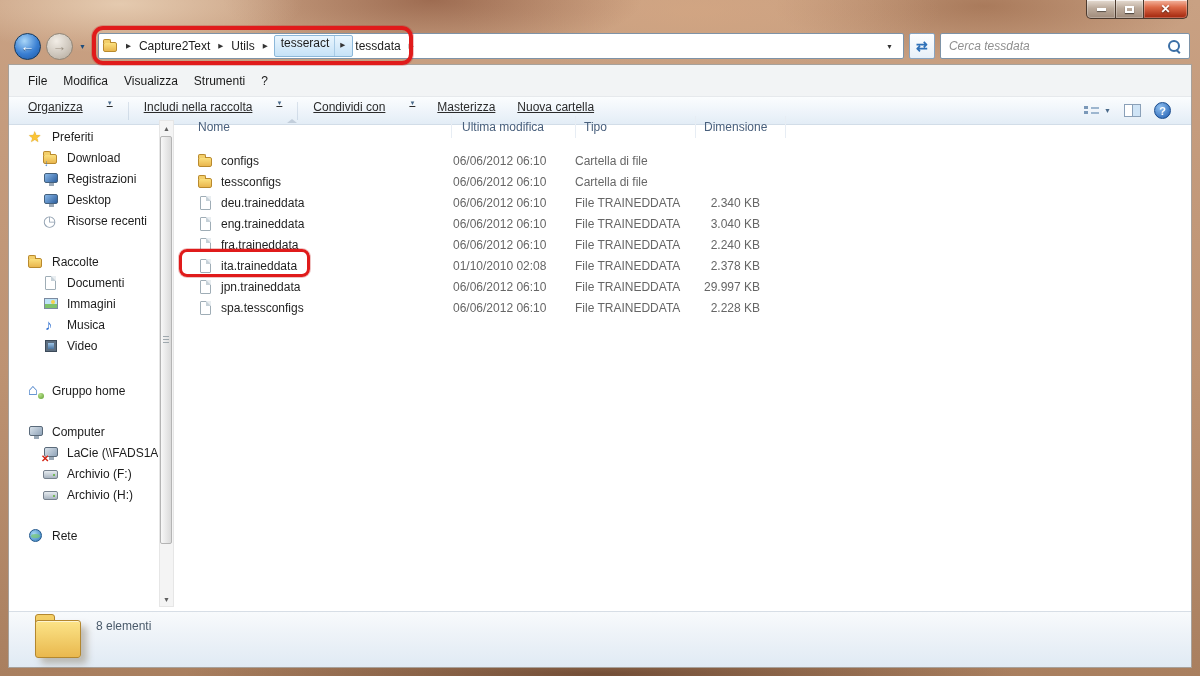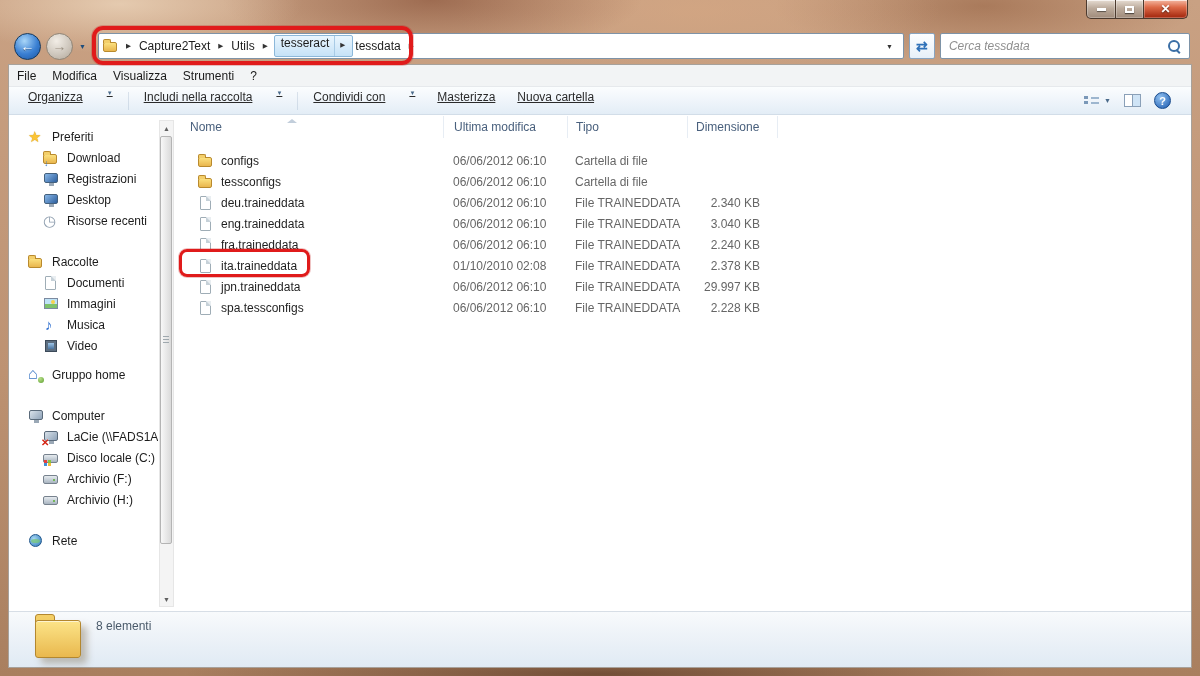--- a/index.html
+++ b/index.html
@@ -40,42 +40,42 @@
   .addr-dd{margin-left:auto;font-size:7px;color:#333;padding-right:6px;}
   .refreshbtn{width:26px;height:26px;border:1px solid #88a4c0;border-radius:2px;background:linear-gradient(180deg,#fdfeff,#e7f0f8);
               display:flex;align-items:center;justify-content:center;color:#2f71b8;font-size:14px;font-weight:bold;flex:0 0 auto;}
   .searchbox{width:250px;height:26px;background:#fff;border:1px solid #7e93a7;border-radius:2px;display:flex;align-items:center;padding:8px 8px;flex:0 0 auto;}
   .search-ph{flex:1;font-style:italic;color:#8f8f8f;}
   .mag{position:relative;width:14px;height:14px;flex:0 0 auto;}
   .mag::before{content:"";position:absolute;left:1px;top:1px;width:8px;height:8px;border:2px solid #3a6ea5;border-radius:50%;}
   .mag::after{content:"";position:absolute;left:10px;top:10px;width:5px;height:2px;background:#3a6ea5;transform:rotate(45deg);transform-origin:0 0;}
   
   .panel{position:absolute;left:8px;top:64px;width:1184px;height:604px;background:#fff;border:1px solid rgba(60,46,34,.45);}
-  .menubar{height:22px;background:#f2f4f5;border-bottom:1px solid #e6e9ec;display:flex;align-items:center;}
+  .menubar{height:32px;background:#f2f4f5;border-bottom:1px solid #e6e9ec;display:flex;align-items:center;padding-left:11px;}
   .menuitem{padding:0 8px;color:#1a1a1a;}
   .toolbar{height:28px;background:linear-gradient(180deg,#fbfdfe,#eef4fa 55%,#e3edf6);border-bottom:1px solid #d2dde8;display:flex;align-items:center;padding:0 8px;}
   .tbtn{display:flex;align-items:flex-start;gap:24px;padding:0 11px;height:22px;color:#2b2b2b;white-space:nowrap;text-decoration:underline;}
   .tbtn .dd{font-size:6px;color:#4a6a8a;}
   .tsep{width:1px;height:18px;background:rgba(130,155,185,.25);margin:0 4px;}
   .tright{margin-left:auto;display:flex;align-items:center;gap:13px;padding-right:12px;}
   .ic-viewlist{position:relative;width:15px;height:12px;}
   .ic-viewlist::before{content:"";position:absolute;left:0;top:1px;width:4px;height:10px;
      background:repeating-linear-gradient(180deg,#7a98b8 0 3px,transparent 3px 5px);}
   .ic-viewlist::after{content:"";position:absolute;left:7px;top:2px;width:8px;height:9px;
      background:repeating-linear-gradient(180deg,#9db6cf 0 2px,transparent 2px 5px);}
   .ic-pane{width:17px;height:13px;border:1px solid #8aa0b8;background:#fff;position:relative;}
   .ic-pane::after{content:"";position:absolute;right:0;top:0;width:7px;height:100%;background:#cfe4f6;border-left:1px solid #8aa0b8;}
   .ic-help{width:17px;height:17px;border-radius:50%;background:radial-gradient(circle at 35% 30%,#8fc0f0,#1d5bb0);
            border:1px solid #174a8c;color:#fff;font-weight:bold;font-size:11px;display:flex;align-items:center;justify-content:center;}
   
   .main{position:absolute;top:51px;left:0;right:0;bottom:56px;display:flex;}
   .sidebar{width:166px;position:relative;padding-top:10px;flex:0 0 auto;}
   .sideitem{height:21px;display:flex;align-items:center;gap:7px;padding-left:34px;white-space:nowrap;overflow:hidden;}
   .sideitem.lvl0{padding-left:19px;}
-  .gap20{margin-top:20px;} .gap24{margin-top:8px;}
+  .gap20{margin-top:20px;} .gap24{margin-top:24px;}
   .sidelabel{overflow:hidden;text-overflow:clip;}
   
   .sscroll{position:absolute;top:4px;right:1px;width:15px;bottom:4px;background:#f4f4f4;border:1px solid #e6e6e6;}
   .sarrow{position:absolute;left:0;width:13px;height:14px;display:flex;align-items:center;justify-content:center;font-size:7px;color:#606060;}
   .sarrow.up{top:0;} .sarrow.down{bottom:0;}
   .sthumb{position:absolute;left:0px;top:15px;width:12px;height:408px;background:linear-gradient(90deg,#f8f8f8,#dadada);
           border:1px solid #b4b4b4;border-radius:2px;}
   .sthumb::after{content:"";position:absolute;left:2px;right:2px;top:50%;height:7px;margin-top:-4px;
           background:repeating-linear-gradient(180deg,#9fa8ae 0 1px,transparent 1px 3px);}
   
@@ -105,21 +105,21 @@
                       linear-gradient(90deg,#3f8fd6 48%,transparent 48%),linear-gradient(90deg,transparent 52%,#f2bd3a 52%);
      background-size:100% 48%,100% 48%,100% 48%,100% 48%;
      background-position:0 0,0 0,0 100%,0 100%;background-repeat:no-repeat;}
   .globeic{position:absolute;left:1px;top:1px;width:13px;height:13px;border-radius:50%;border:1px solid #1f568c;
      background:radial-gradient(circle at 35% 35%,#a6d8f4,#2e77b8);}
   .globeic::after{content:"";position:absolute;left:1px;top:4px;width:9px;height:4px;border-radius:50%;background:rgba(120,200,120,.75);}
   
   .filelist{flex:1;position:relative;}
   .lheader{height:22px;display:flex;color:#49607d;position:relative;align-items:center;}
   .hc{height:100%;display:flex;align-items:center;}
-  .hc1{width:268px;padding-left:15px;}
+  .hc1{width:268px;padding-left:15px;margin-left:8px;}
   .hc2{width:124px;padding-left:10px;border-left:1px solid #e7edf4;}
   .hc3{width:120px;padding-left:8px;border-left:1px solid #e7edf4;}
   .hc4{width:91px;padding-left:8px;border-left:1px solid #e7edf4;border-right:1px solid #e7edf4;}
   .sortchev{position:absolute;left:112px;top:3px;width:0;height:0;border-left:5px solid transparent;border-right:5px solid transparent;border-bottom:4px solid #c2cedb;}
   .rows{margin-top:12px;}
   .frow{height:21px;display:flex;align-items:center;}
   .c-name{width:268px;display:flex;align-items:center;padding-left:23px;gap:6px;color:#1f1f1f;}
   .c-date{width:124px;padding-left:10px;color:#666;}
   .c-type{width:120px;padding-left:8px;color:#666;}
   .c-size{width:73px;text-align:right;color:#666;}
@@ -303,27 +303,20 @@
         </div>
         <div class="sideitem">
           <span class="ic ic-lacie">
               <span class="scr gray"></span>
               <span class="x">✕</span>
             </span>
           <span class="sidelabel">LaCie (\\FADS1A</span>
         </div>
         <div class="sideitem">
           <span class="ic">
-              <span class="driveic"></span>
-              <span class="winflag"></span>
-            </span>
-          <span class="sidelabel">Disco locale (C:)</span>
-        </div>
-        <div class="sideitem">
-          <span class="ic">
               <span class="driveic led"></span>
             </span>
           <span class="sidelabel">Archivio (F:)</span>
         </div>
         <div class="sideitem">
           <span class="ic">
               <span class="driveic led"></span>
             </span>
           <span class="sidelabel">Archivio (H:)</span>
         </div>

